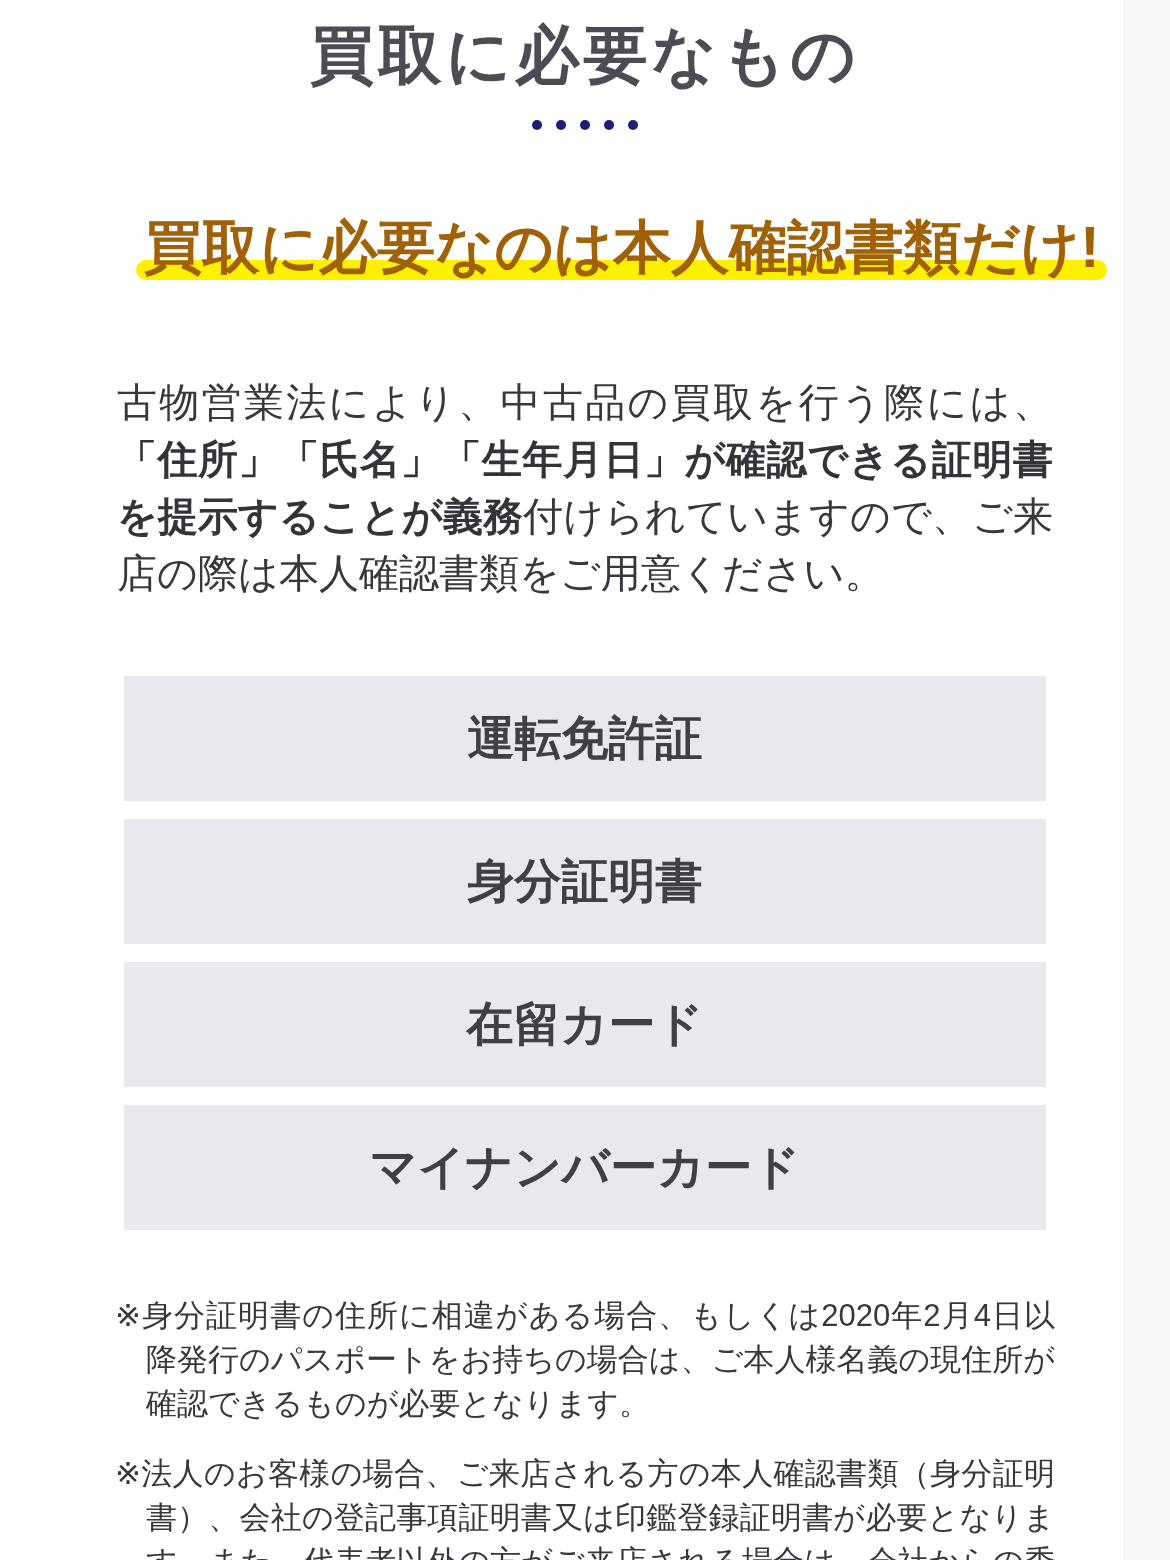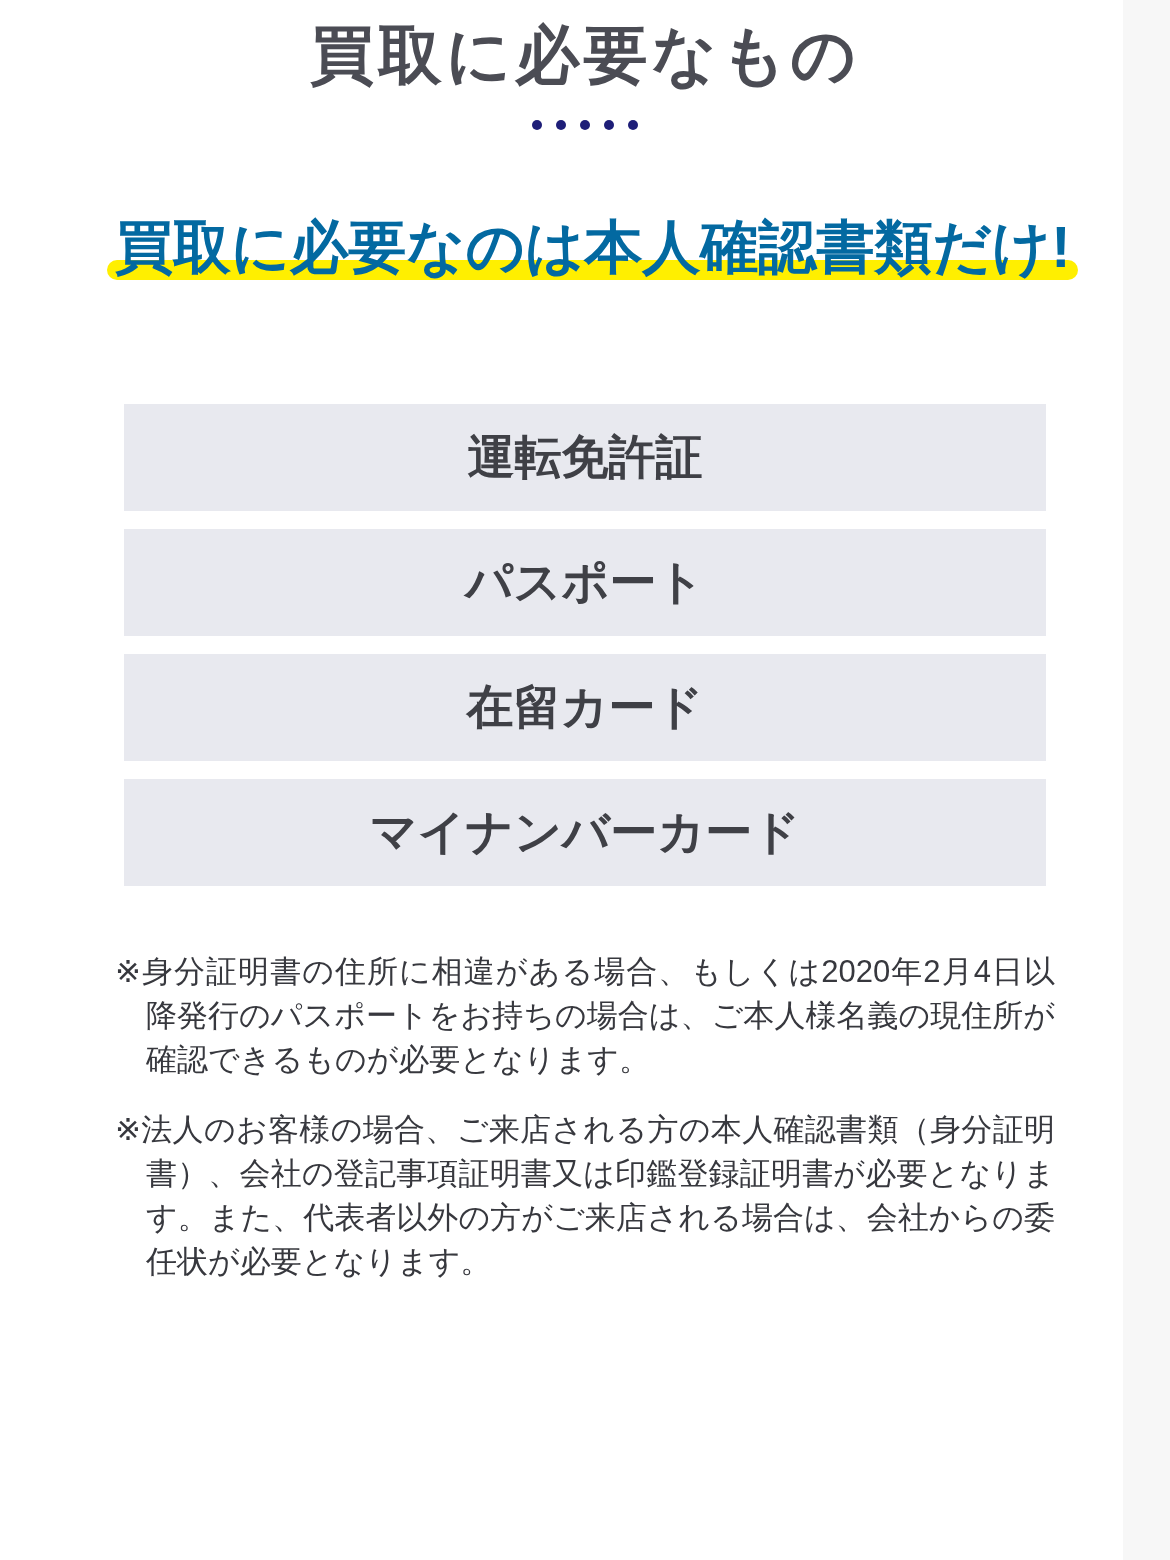--- a/index.html
+++ b/index.html
@@ -51,22 +51,23 @@
   .headline-wrap {
     text-align: center;
     margin-top: 34px;
   }
   .headline {
     position: relative;
     display: inline-block;
     font-size: 58px;
     line-height: 70px;
     font-weight: bold;
-    color: #0369a1;
+    color: #a16207;
     white-space: nowrap;
+    margin-left: 29px;
   }
   .headline .headline-text {
     position: relative;
     z-index: 1;
   }
   .headline .marker {
     position: absolute;
     left: -8px;
     right: -8px;
     bottom: 2px;
@@ -88,21 +89,21 @@
     color: #33343a;
   }
   
   .doc-list {
     list-style: none;
     margin: 74px auto 0;
     padding: 0;
     width: 922px;
   }
   .doc-item {
-    height: 107px;
+    height: 125px;
     background: #e8e9ef;
     display: flex;
     align-items: center;
     justify-content: center;
     font-size: 47px;
     font-weight: bold;
     color: #3f4046;
     margin-bottom: 18px;
   }
   .doc-item:last-child {
@@ -149,27 +150,28 @@
     <span class="dot"></span>
   </div>
 
   <div class="headline-wrap">
     <h2 class="headline">
       <span class="marker"></span>
       <span class="headline-text">買取に必要なのは本人確認書類だけ!</span>
     </h2>
   </div>
 
+  <p class="intro"><span>古物営業法により、中古品の買取を行う際には、</span><span class="bold">「住所」「氏名」「生年月日」が確認できる証明書を提示することが義務</span><span>付けられていますので、ご来店の際は本人確認書類をご用意ください。</span></p>
 
   <ul class="doc-list">
     <li class="doc-item">
       <span>運転免許証</span>
     </li>
     <li class="doc-item">
-      <span>パスポート</span>
+      <span>身分証明書</span>
     </li>
     <li class="doc-item">
       <span>在留カード</span>
     </li>
     <li class="doc-item">
       <span>マイナンバーカード</span>
     </li>
   </ul>
 
   <div class="notes">

